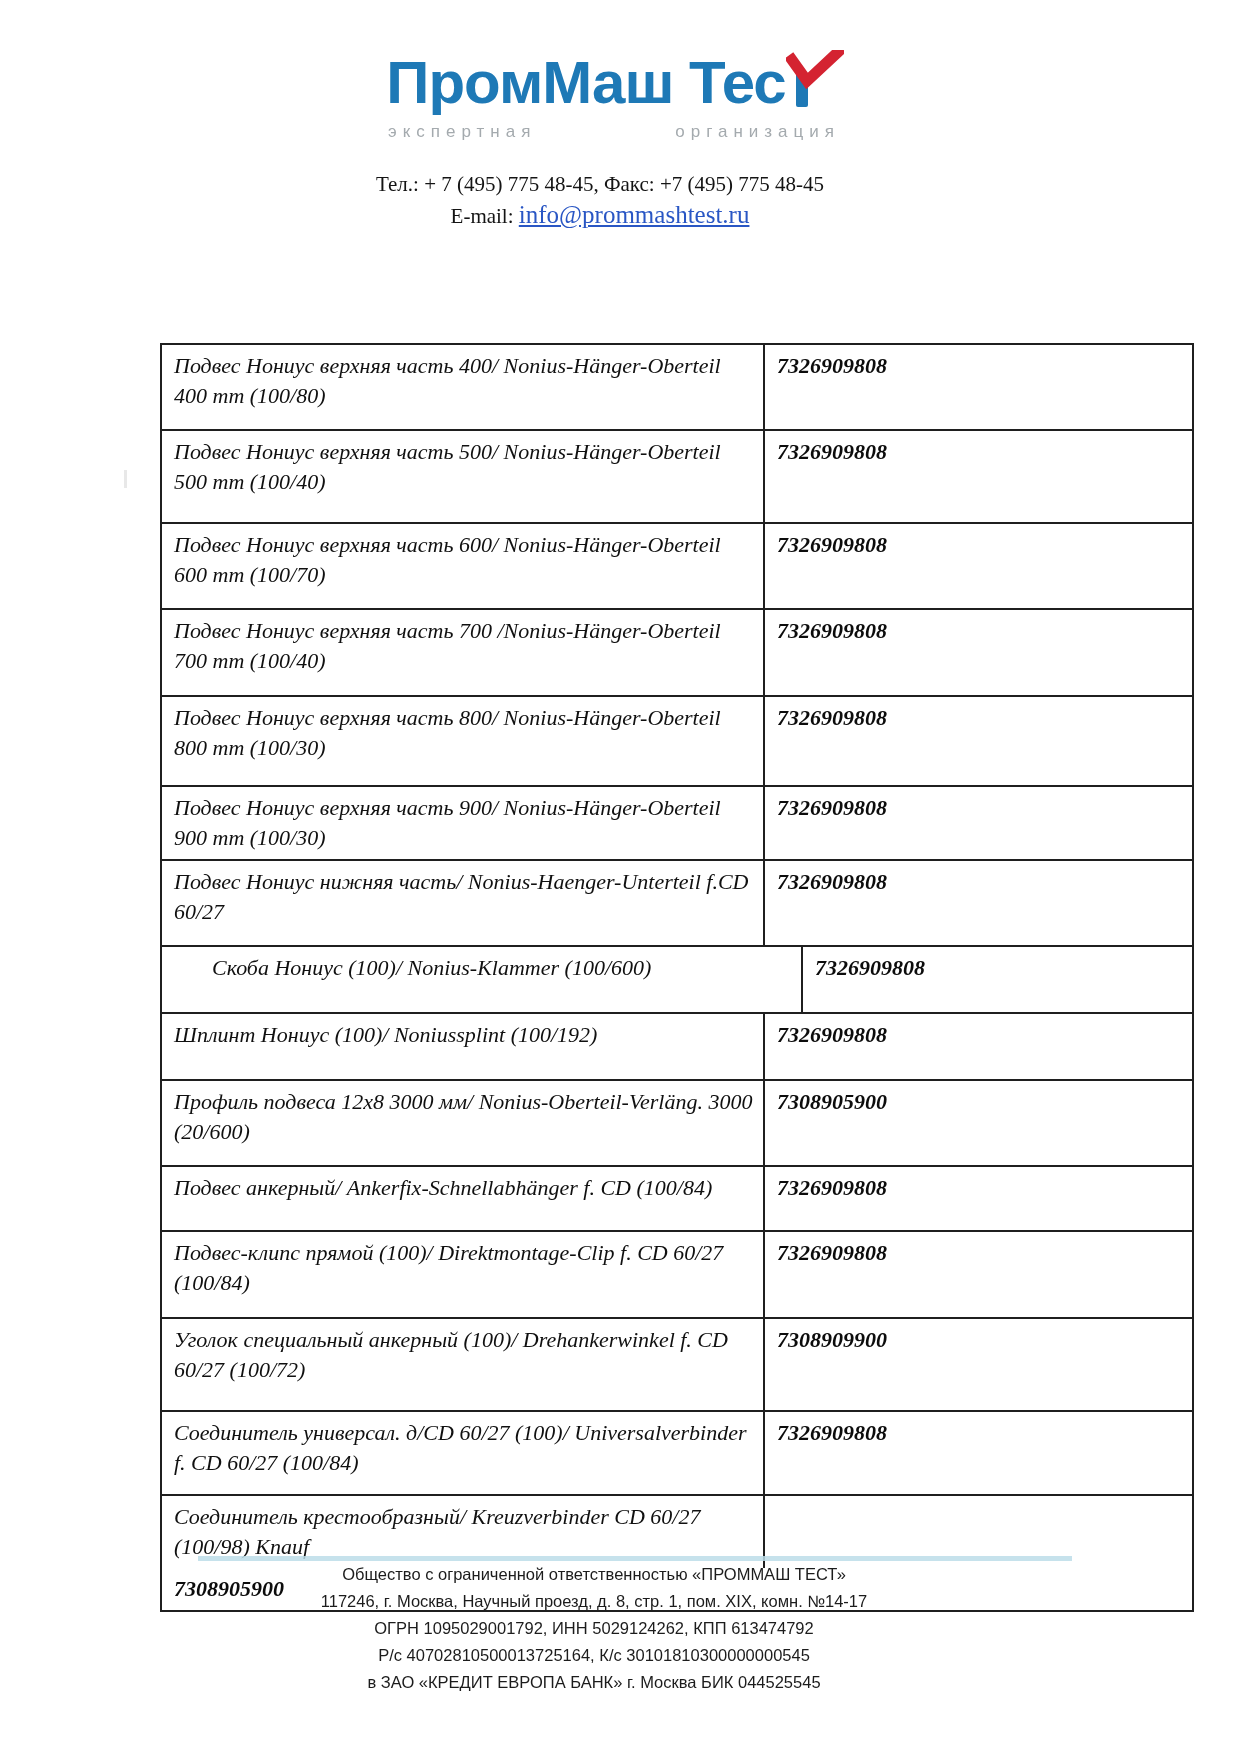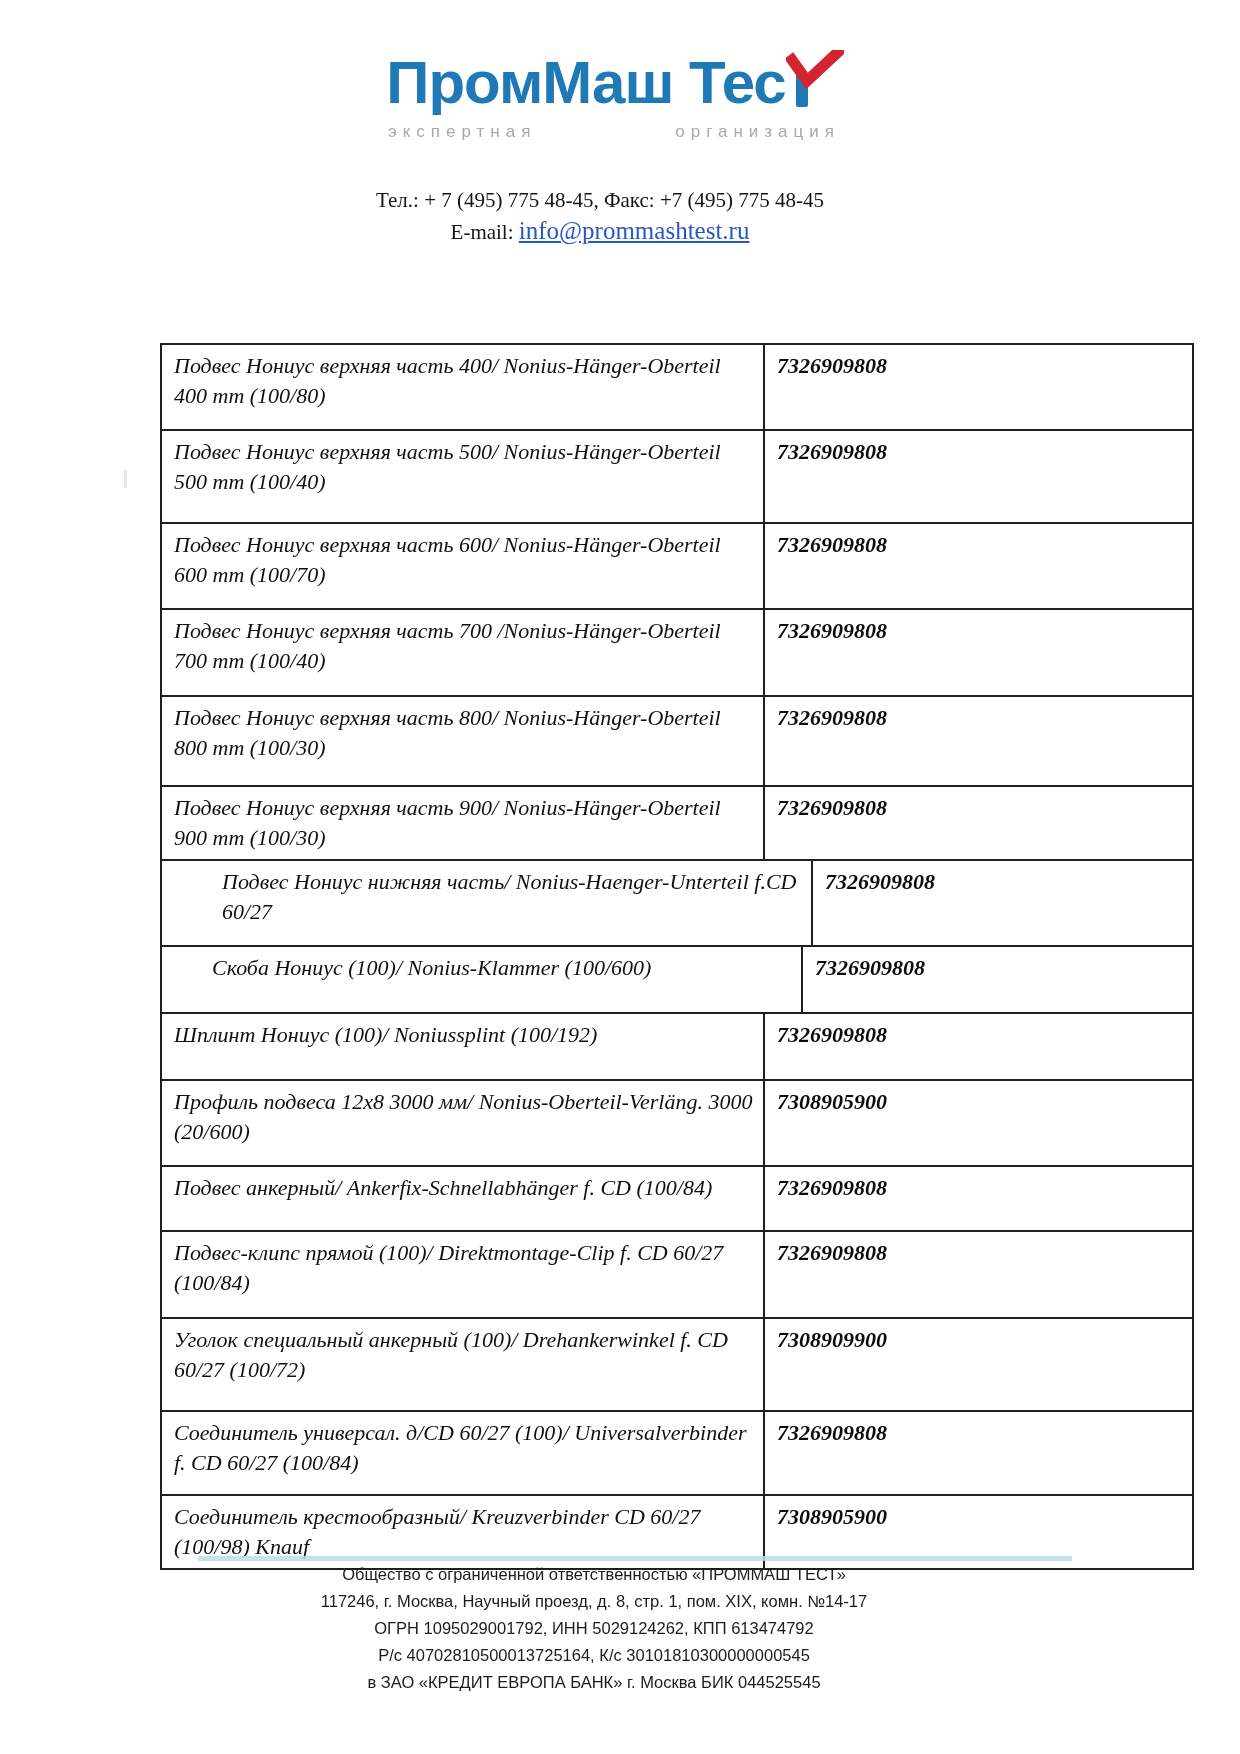--- a/index.html
+++ b/index.html
@@ -54,21 +54,21 @@
     display:flex;
     justify-content:space-between;
     font-family:"Liberation Sans", sans-serif;
     font-size:17px;
     color:#a4aaae;
     letter-spacing:6px;
   }
 
   
   .contacts{
-    position:absolute;top:188px;left:0;width:1200px;
+    position:absolute;top:172px;left:0;width:1200px;
     text-align:center;
   }
   .phone-line{
     font-size:21px;
     color:#141414;
     margin-bottom:4px;
   }
   .email-line{
     font-size:21px;
     color:#141414;
@@ -114,29 +114,29 @@
     font-size:22px;
     line-height:30px;
     color:#0c0c0c;
   }
   .trow:nth-child(1){min-height:86px;}
   .trow:nth-child(2){min-height:93px;}
   .trow:nth-child(3){min-height:86px;}
   .trow:nth-child(4){min-height:87px;}
   .trow:nth-child(5){min-height:90px;}
   .trow:nth-child(6){min-height:65px;}
-  .trow:nth-child(7){min-height:86px;padding-left:48px;}
+  .trow:nth-child(7){min-height:86px;}
   .trow:nth-child(8){min-height:67px;padding-left:38px;}
   .trow:nth-child(9){min-height:67px;}
   .trow:nth-child(10){min-height:86px;}
   .trow:nth-child(11){min-height:65px;}
   .trow:nth-child(12){min-height:87px;}
   .trow:nth-child(13){min-height:93px;}
   .trow:nth-child(14){min-height:84px;}
-  .trow:nth-child(15){min-height:63px;}
+  .trow:nth-child(15){min-height:63px;flex-direction:column;}
 
   
   .footer-rule{
     position:absolute;
     left:198px;top:1556px;
     width:874px;height:5px;
     background:#bcdde9;
     opacity:.85;
   }
   .footer{

